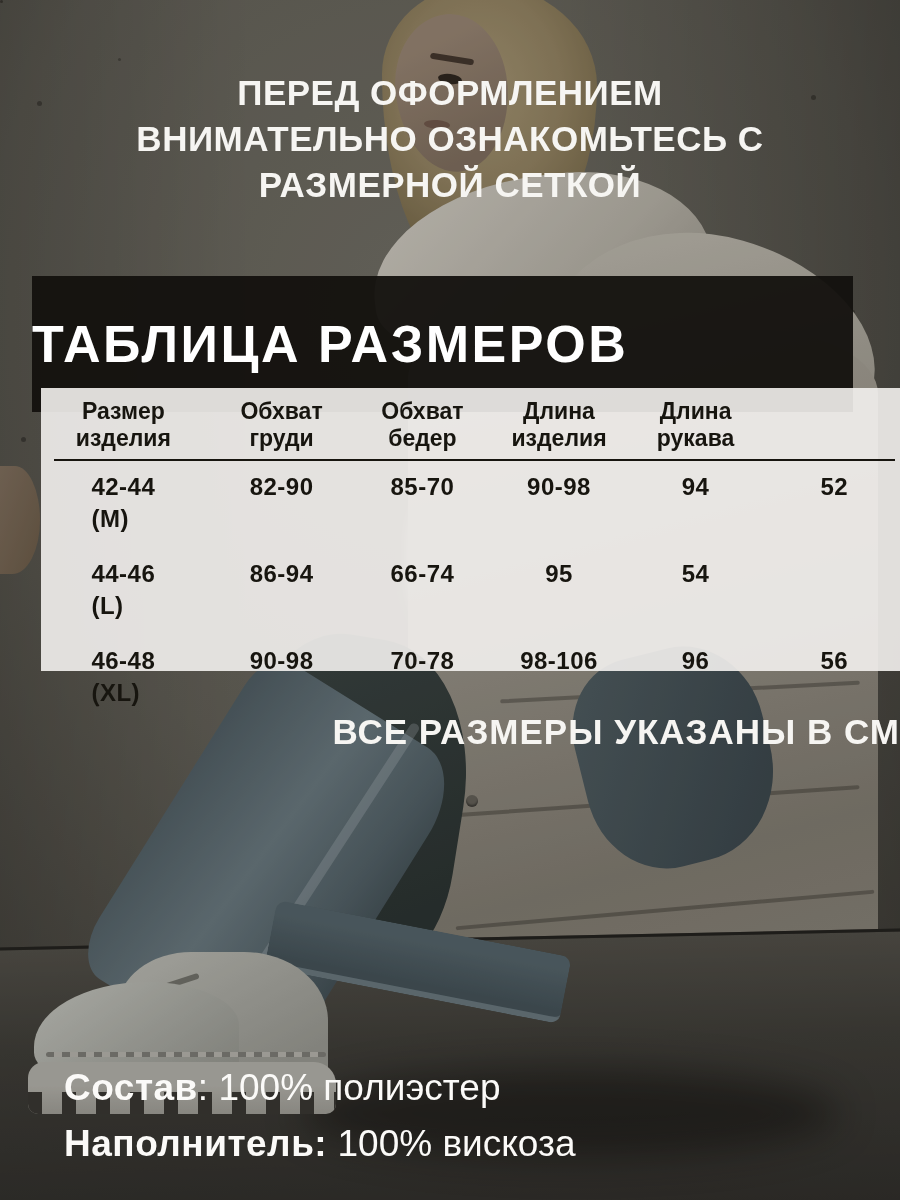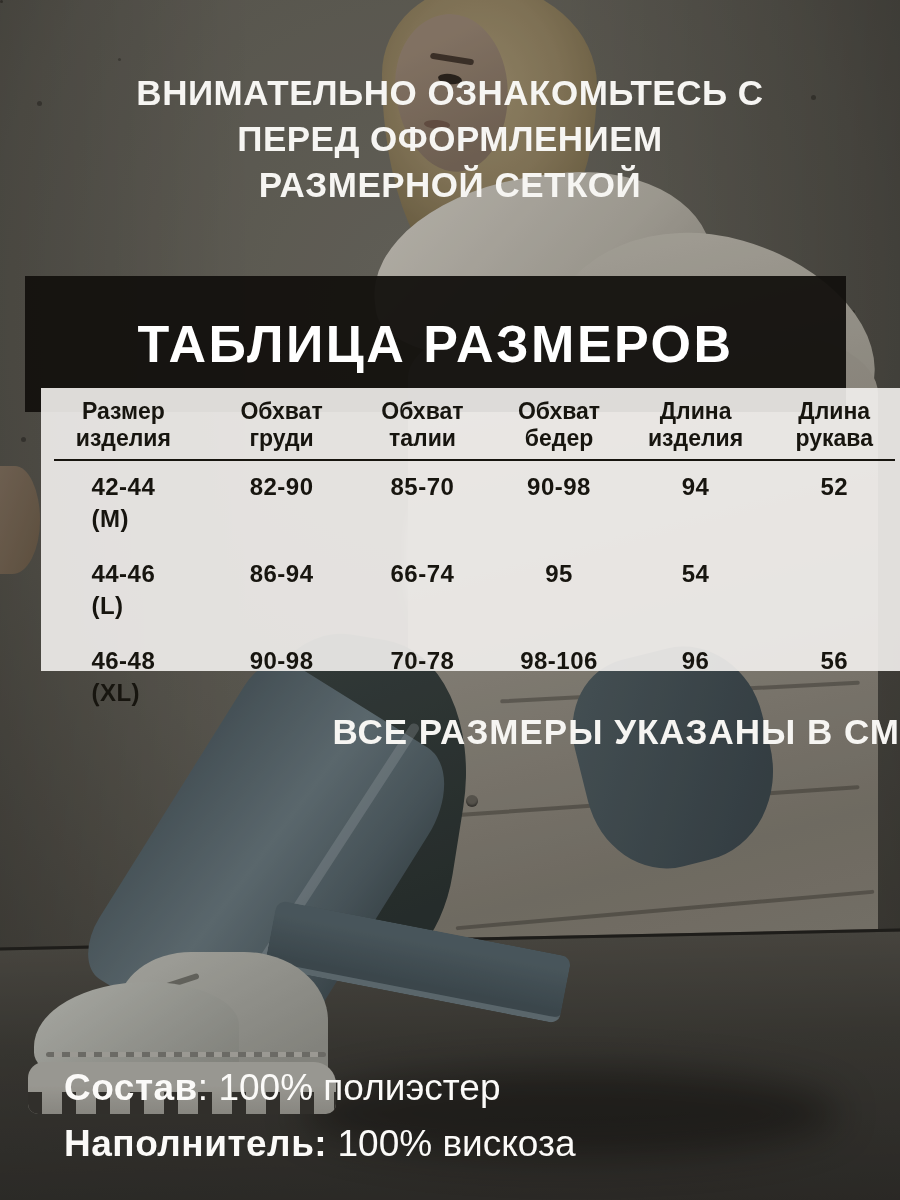--- a/index.html
+++ b/index.html
@@ -88,22 +88,22 @@
     background:repeating-linear-gradient(90deg,#3e3c36 0 14px,transparent 14px 34px);}
   .welt{position:absolute;left:46px;top:1052px;width:280px;height:5px;border-radius:3px;
     background:repeating-linear-gradient(90deg,#8b8982 0 8px,#c9c7bf 8px 16px);}
   .ground-shadow{position:absolute;left:300px;top:1068px;width:540px;height:90px;
     border-radius:50%;background:rgba(10,9,7,.45);filter:blur(18px);}
   .overlay{position:absolute;inset:0;background:rgba(10,10,8,.24);}
 
   
   .top-heading{position:absolute;left:0;right:0;top:70px;text-align:center;
     color:#f6f5f2;font-weight:700;font-size:35px;line-height:46px;letter-spacing:.5px;}
-  .banner{position:absolute;left:25px;top:276px;width:821px;height:136px;
-    background:rgba(19,17,14,.95);display:flex;align-items:center;justify-content:center;}
+  .banner{position:absolute;left:32px;top:276px;width:821px;height:136px;
+    background:rgba(19,17,14,.95);display:flex;align-items:center;justify-content:flex-start;}
   .banner-title{color:#ffffff;font-weight:900;font-size:52px;letter-spacing:2.5px;
     font-stretch:semi-condensed;}
   .table-panel{position:absolute;left:41px;top:388px;width:867px;height:283px;
     background:rgba(243,241,238,.90);color:#17150f;}
   .thead,.trow{display:grid;grid-template-columns:19% 17.5% 15% 16.5% 15% 17%;}
   .thead{padding-top:10px;}
   .th{font-weight:700;font-size:23px;line-height:27px;text-align:center;}
   .underline{height:0;border-top:2px solid #17150f;margin:7px 13px 0 13px;}
   .trow{min-height:77px;padding-top:10px;align-items:start;}
   .td{font-weight:700;font-size:24px;line-height:32px;text-align:center;letter-spacing:.5px;}
@@ -147,34 +147,33 @@
   <div class="lace lace3"></div>
   <div class="boot-toe"></div>
   <div class="welt"></div>
   <div class="boot-sole">
     <div class="tread"></div>
   </div>
   <div class="overlay"></div>
 </div>
 
 <div class="top-heading">
+  <div>ПЕРЕД ОФОРМЛЕНИЕМ</div>
   <div>ВНИМАТЕЛЬНО ОЗНАКОМЬТЕСЬ С</div>
-  <div>ПЕРЕД ОФОРМЛЕНИЕМ</div>
   <div>РАЗМЕРНОЙ СЕТКОЙ</div>
 </div>
 
 <div class="banner">
   <div class="banner-title">ТАБЛИЦА РАЗМЕРОВ</div>
 </div>
 
 <div class="table-panel">
   <div class="thead">
     <div class="th">Размер изделия</div>
     <div class="th">Обхват груди</div>
-    <div class="th">Обхват талии</div>
     <div class="th">Обхват бедер</div>
     <div class="th">Длина изделия</div>
     <div class="th">Длина рукава</div>
   </div>
   <div class="underline"></div>
 
   <div class="trow">
     <div class="td">
       <span class="size-wrap"><span>42-44</span><br>
         <span>(M)</span></span>

